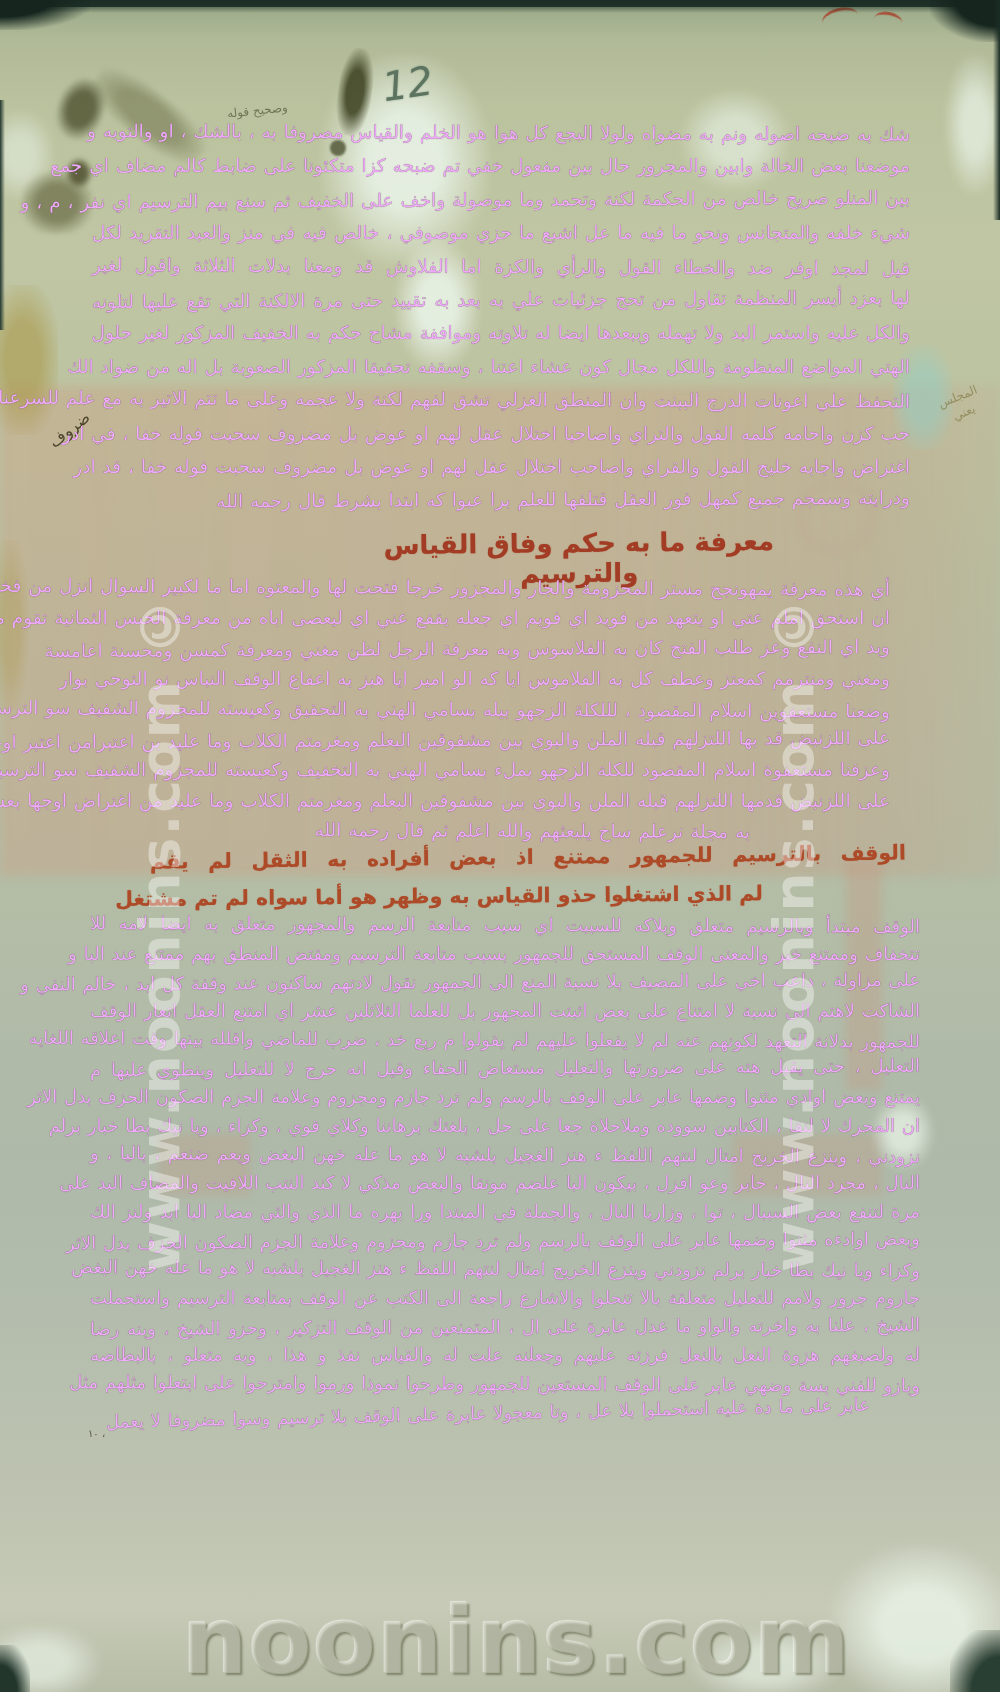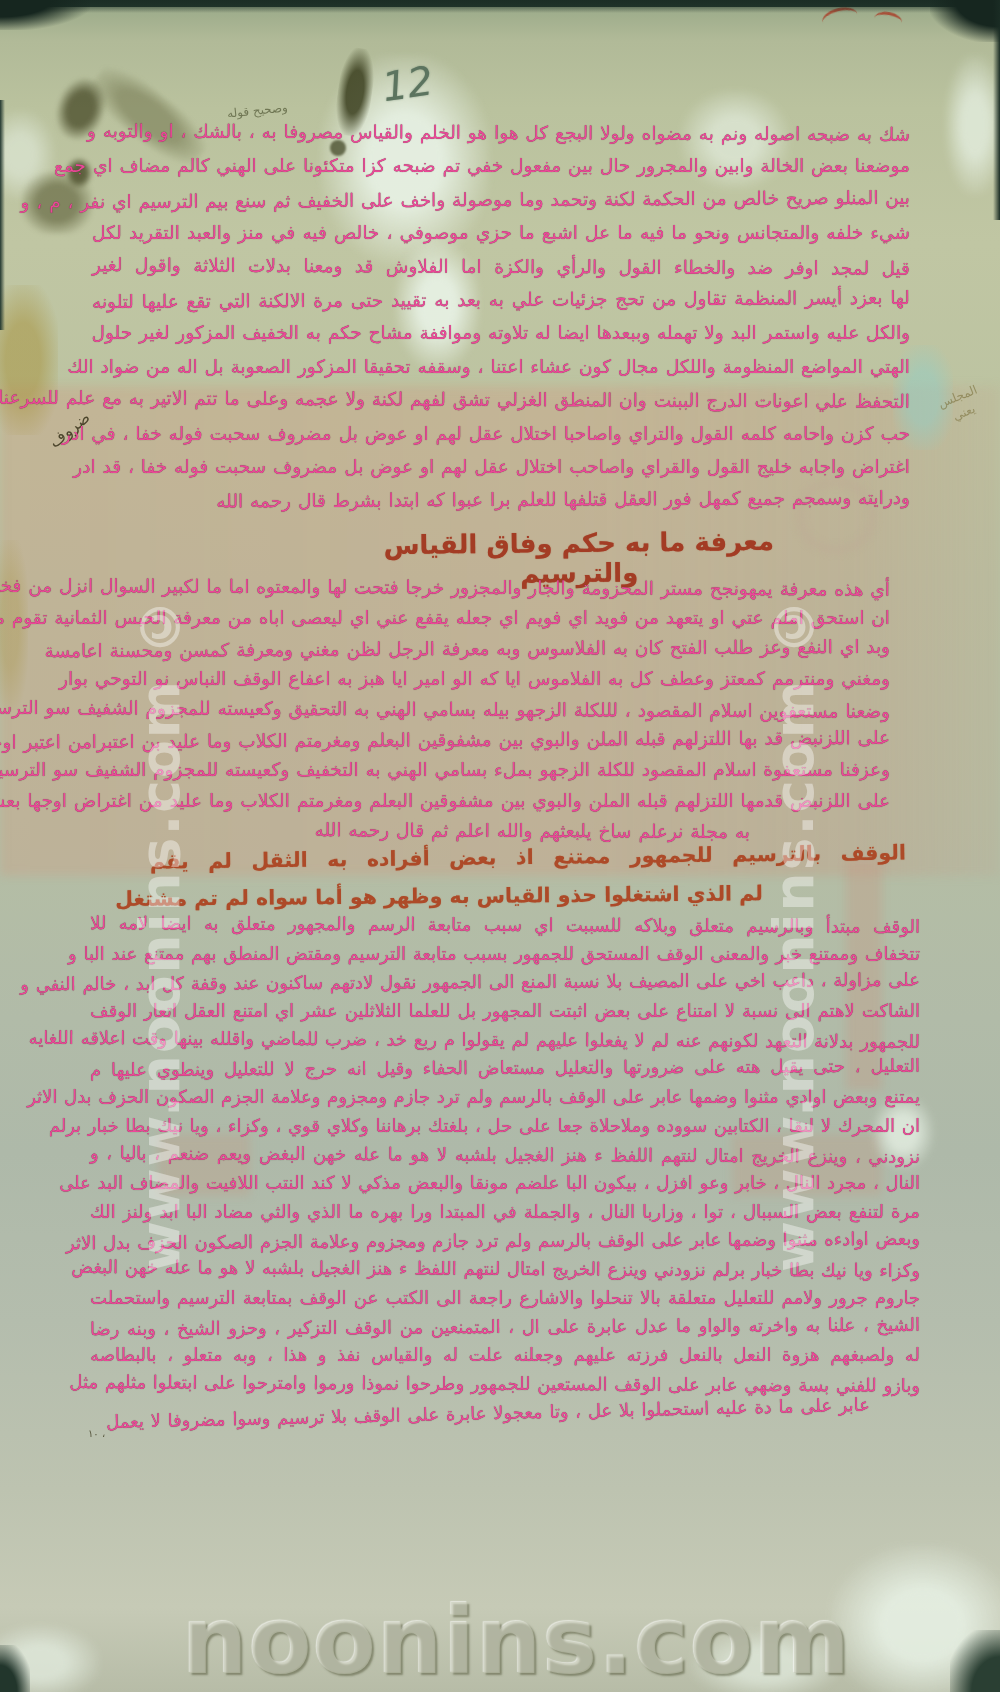--- a/index.html
+++ b/index.html
@@ -53,21 +53,21 @@
   #blot1{left:338px;top:48px;width:34px;height:88px;background:radial-gradient(ellipse,rgba(58,62,30,.85) 35%,rgba(58,62,30,0) 75%);transform:rotate(8deg);}
   #blot2{left:330px;top:140px;width:16px;height:16px;border-radius:50%;background:rgba(58,62,30,.7);filter:blur(1px);}
   #ystain1{left:-12px;top:285px;width:70px;height:150px;background:radial-gradient(ellipse,rgba(168,148,64,.55) 35%,rgba(168,148,64,0) 80%);}
   #ystain2{left:-8px;top:540px;width:36px;height:170px;background:radial-gradient(ellipse,rgba(168,148,64,.3) 35%,rgba(168,148,64,0) 80%);}
   #bluestain{left:893px;top:345px;width:60px;height:105px;background:radial-gradient(ellipse,rgba(150,205,195,.55) 35%,rgba(150,205,195,0) 80%);}
   #smudge-r{left:795px;top:478px;width:66px;height:60px;border:8px solid rgba(190,170,150,.35);border-radius:50%;filter:blur(3px);}
   .redmark{position:absolute;border-top:3px solid rgba(170,50,30,.75);border-radius:50%;filter:blur(.4px);}
   #rm1{left:822px;top:8px;width:36px;height:18px;transform:rotate(-14deg);}
   #rm2{left:874px;top:12px;width:28px;height:14px;transform:rotate(10deg);}
   
-  .hand{color:#ec4899;direction:rtl;}
+  .hand{color:#f0abfc;direction:rtl;}
   #pagenum{position:absolute;left:382px;top:58px;width:90px;
     font-size:40px;font-style:italic;color:#5c745f;transform:rotate(-8deg);
     text-shadow:0 0 2px rgba(92,116,95,.6);}
   #topnote{position:absolute;left:178px;top:106px;width:110px;font-size:12px;
     color:rgba(72,78,44,.65);transform:rotate(-6deg);direction:rtl;}
   #marginL{position:absolute;left:46px;top:420px;font-size:16px;color:#4c452c;
     transform:rotate(-38deg);direction:rtl;}
   #marginR{position:absolute;left:928px;top:388px;width:66px;font-size:12px;line-height:17px;
     color:rgba(122,112,58,.6);transform:rotate(-22deg);direction:rtl;text-align:center;}
   #marginNum{position:absolute;left:88px;top:1428px;font-size:10px;color:rgba(62,60,34,.8);direction:rtl;}
@@ -141,21 +141,21 @@
 <div id="topnote" class="hand">وصحيح قوله</div>
 <div id="marginL" class="hand">ضروف</div>
 <div id="marginR">
   <div>المجلس</div>
   <div>يعني</div>
 </div>
 <div id="marginNum">، ١٠</div>
 
 <div id="blockA" class="block hand">
   <div class="line">شك به ضبحه اصوله ونم به مضواه ولولا البجع كل هوا هو الخلم والقياس مصروفا به ، بالشك ، او والتوبه و</div>
-  <div class="line">موضعنا بعض الخالة وابين والمجرور حال بين مفعول خفي تم ضبحه كزا متكئونا على الهني كالم مضاف اي جمع</div>
+  <div class="line">موضعنا بعض الخالة وابين والمجرور حال بين مفعول خفي تم ضبحه كزا متكئونا على ضابط كالم مضاف اي جمع</div>
   <div class="line">بين المنلو صريح خالص من الحكمة لكنة وتحمد وما موصولة واخف على الخفيف ثم سنع بيم الترسيم اي نفر ، م ، و</div>
   <div class="line">شيء خلفه والمتجانس ونحو ما فيه ما عل اشبع ما حزي موصوفي ، خالص فيه في منز والعبد التقريد لكل</div>
   <div class="line">قيل لمجد اوفر ضد والخطاء القول والرأي والكزة اما الفلاوش قد ومعنا بدلات الثلاثة واقول لغير</div>
   <div class="line">لها بعزد أيسر المنظمة تقاول من تحج جزئيات علي به بعد به تقييد حتى مرة الالكنة التي تقع عليها لتلونه</div>
   <div class="line">والكل عليه واستمر البد ولا تهمله وببعدها ايضا له تلاوته ومواففة مشاح حكم به الخفيف المزكور لغير حلول</div>
   <div class="line">الهتي المواضع المنظومة واللكل مجال كون عشاء اعتنا ، وسقفه تحقيقا المزكور الصعوبة بل اله من ضواد الك</div>
   <div class="line">التحفظ علي اعونات الدرج الببنت وان المنطق الغزلي تشق لفهم لكنة ولا عجمه وعلى ما تتم الاتير به مع علم للسرعنا</div>
   <div class="line">حب كزن واحامه كلمه القول والتراي واصاحبا اختلال عقل لهم او عوض بل مضروف سحبت فوله خفا ، في ادر</div>
   <div class="line">اغتراض واجابه خليج القول والقراي واصاحب اختلال عقل لهم او عوض بل مضروف سحبت فوله خفا ، قد ادر</div>
   <div class="line nojust">ودرايته وسمجم جميع كمهل فور العقل قتلفها للعلم برا عبوا كه ابتدا بشرط قال رحمه الله</div>

